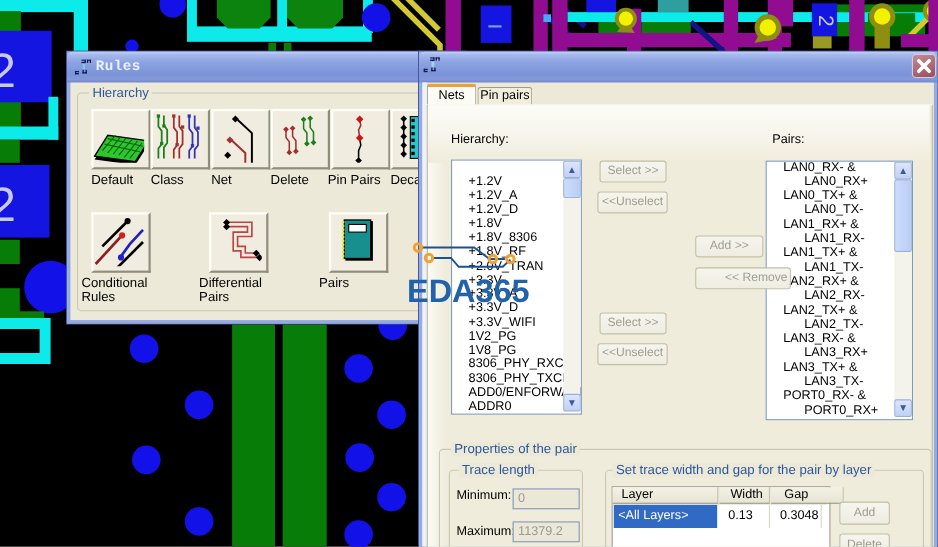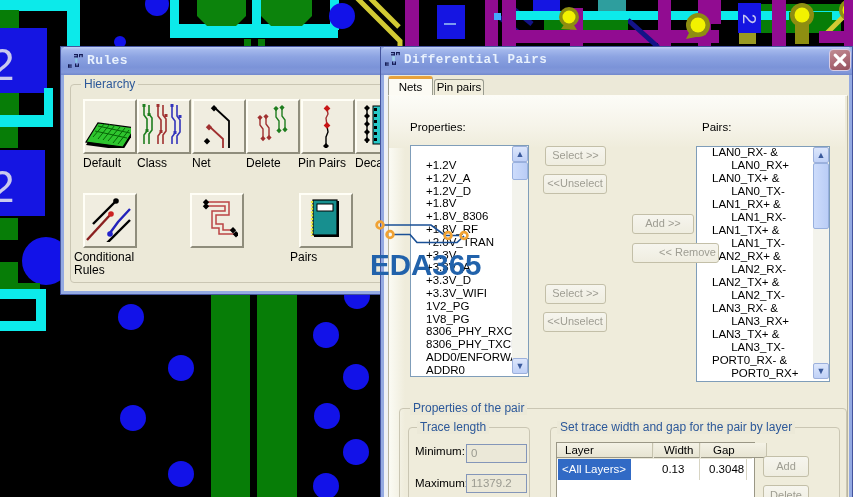--- a/index.html
+++ b/index.html
@@ -315,20 +315,21 @@
     </svg></div>
     <div class="icobtn" style="left:235px;top:146px;"><svg width="46" height="47" viewBox="0 0 46 47">
       <rect x="13" y="6" width="25" height="36" fill="#000"></rect>
       <rect x="12" y="5" width="24" height="35" fill="#178f8f" stroke="#000" stroke-width="1.2"></rect>
       <rect x="16" y="9" width="16" height="7" fill="#fff" stroke="#000" stroke-width="1"></rect>
       <g stroke="#e8e833" stroke-width="2.2" stroke-dasharray="2 1.4">
         <path d="M11 6 L11 41"></path>
       </g>
     </svg></div>
     <div class="blab" style="left:10px;top:204px;width:70px;">Conditional<br>Rules</div>
+    <div class="blab" style="left:117px;top:204px;width:70px;">Differential<br>Pairs</div>
     <div class="blab" style="left:226px;top:204px;width:70px;">Pairs</div>
   </div>
 
   <div class="win" id="dwin" style="left:381px;top:47px;width:465px;height:450px;">
     <div class="titlebar">
       <svg class="abs" style="left:4px;top:5px;" width="16" height="15" viewBox="0 0 16 15">
         <g fill="#151c55">
           <rect x="6" y="0" width="4" height="1.2"></rect>
             <rect x="8.8" y="0" width="1.2" height="3.2"></rect>
             <rect x="6" y="2.2" width="4" height="1.2"></rect>
@@ -337,21 +338,20 @@
             <rect x="13.6" y="0" width="1.2" height="3.2"></rect>
           <rect x="7" y="9.5" width="1.2" height="3.2"></rect>
             <rect x="9.8" y="9.5" width="1.2" height="3.2"></rect>
             <rect x="7" y="11.6" width="4" height="1.2"></rect>
           <rect x="0" y="10.5" width="3.8" height="1.2"></rect>
             <rect x="0" y="10.5" width="1.2" height="3"></rect>
             <rect x="0" y="12.4" width="3.8" height="1.2"></rect>
         </g>
         <rect x="7.3" y="4.2" width="2.6" height="4.6" fill="#9fd4ea"></rect>
       </svg>
-      <div class="titletxt" style="left:23px;font-size:12.6px;">Differential Pairs</div>
       <div class="abs" style="right:1px;top:2px;width:20px;height:20px;border-radius:4px;
         border:1px solid #d8cce4;background:linear-gradient(160deg,#c08d93 0%,#b0707c 45%,#94505c 100%);">
         <svg width="20" height="20" viewBox="0 0 20 20">
             <g stroke="#fff" stroke-width="3.2" stroke-linecap="round">
         <path d="M5.2 5.2 L14.8 14.8"></path>
               <path d="M14.8 5.2 L5.2 14.8"></path>
             </g>
           </svg></div>
     </div>
 
@@ -361,21 +361,21 @@
     <div class="abs" style="left:50px;top:32px;width:48px;height:16px;background:#f1eedd;
       border:1px solid #9a9c8f;border-bottom:none;border-radius:3px 3px 0 0;
       font-size:11.5px;text-align:center;line-height:15px;">Pin pairs</div>
 
     <div class="abs" style="left:0;top:28px;width:4px;height:422px;background:#eef1f5;"></div>
     <div class="abs" style="left:4px;top:48px;width:458px;height:402px;background:#efecdb;
       border:1px solid #b8b5a0;border-top:1px solid #fdfcf5;"></div>
     <div class="abs" style="left:5px;top:50px;width:16px;height:400px;background:linear-gradient(90deg,#fbfbf4,#efecdb);"></div>
     <div class="abs" style="left:5px;top:49px;width:456px;height:52px;background:linear-gradient(180deg,#fcfcf7 0%,#f6f4ea 55%,#efecdb 100%);"></div>
 
-    <div class="lbl" style="left:26px;top:74px;">Properties:</div>
+    <div class="lbl" style="left:26px;top:74px;">Hierarchy:</div>
     <div class="lbl" style="left:318px;top:74px;">Pairs:</div>
 
     <div class="list" style="left:26px;top:98px;width:117px;height:230px;">
       <pre style="line-height:12.8px;">+1.2V
 +1.2V_A
 +1.2V_D
 +1.8V
 +1.8V_8306
 +1.8V_RF
 +2.0V_TRAN
@@ -446,21 +446,21 @@
     </div>
 
     <div class="abs" style="left:172px;top:395px;width:197px;height:60px;background:#fff;border:1px solid #9a9786;">
       <div class="abs" style="left:0;top:0;width:195px;height:16px;background:#ebe8d8;"></div>
       <div class="abs" style="left:0;top:0;width:96px;height:15px;border-right:1px solid #c6c3ae;border-bottom:1px solid #9a9786;
         background:linear-gradient(180deg,#f4f2e6,#e7e4d2);font-size:11.5px;padding:1px 0 0 8px;box-sizing:border-box;">Layer</div>
       <div class="abs" style="left:97px;top:0;width:46px;height:15px;border-right:1px solid #c6c3ae;border-bottom:1px solid #9a9786;
         background:linear-gradient(180deg,#f4f2e6,#e7e4d2);font-size:11.5px;padding:1px 0 0 10px;box-sizing:border-box;">Width</div>
       <div class="abs" style="left:144px;top:0;width:66px;height:15px;border-right:1px solid #c6c3ae;border-bottom:1px solid #9a9786;
         background:linear-gradient(180deg,#f4f2e6,#e7e4d2);font-size:11.5px;padding:1px 0 0 12px;box-sizing:border-box;">Gap</div>
-      <div class="abs" style="left:1px;top:16px;width:73px;height:21px;background:#316ac5;color:#fff;
+      <div class="abs" style="left:1px;top:16px;width:94px;height:21px;background:#316ac5;color:#fff;
         font-size:11.5px;padding:4px 0 0 4px;box-sizing:border-box;">&lt;All Layers&gt;</div>
       <div class="abs" style="left:97px;top:16px;width:46px;height:21px;border-right:1px solid #d8d5c4;
         font-size:11.5px;padding:4px 0 0 8px;box-sizing:border-box;">0.13</div>
       <div class="abs" style="left:144px;top:16px;width:46px;height:21px;border-right:1px solid #d8d5c4;
         font-size:11.5px;padding:4px 0 0 8px;box-sizing:border-box;">0.3048</div>
     </div>
     <div class="xbtn" style="left:379px;top:409px;width:44px;height:19px;line-height:18px;">Add</div>
     <div class="xbtn" style="left:379px;top:438px;width:44px;height:19px;line-height:18px;">Delete</div>
   </div>
 

